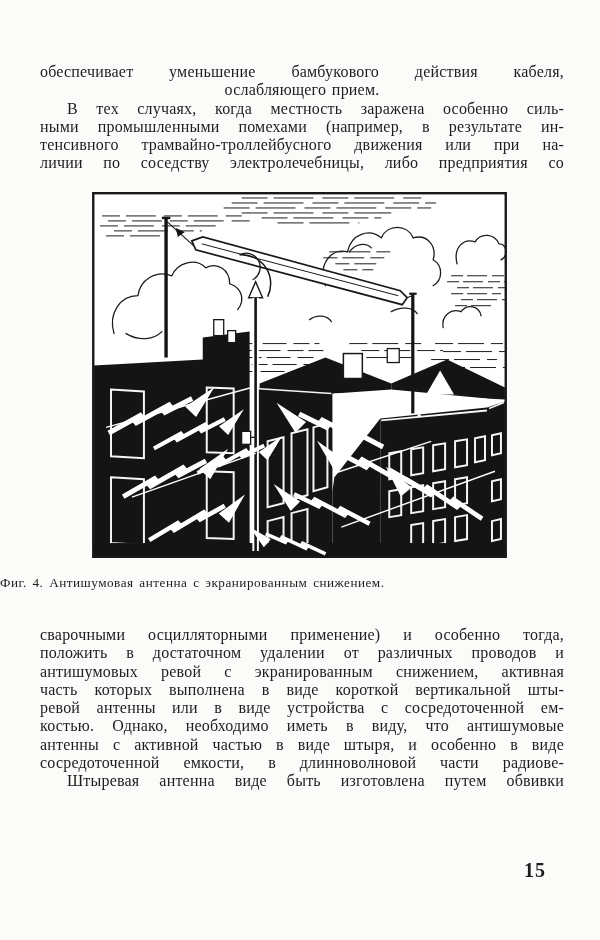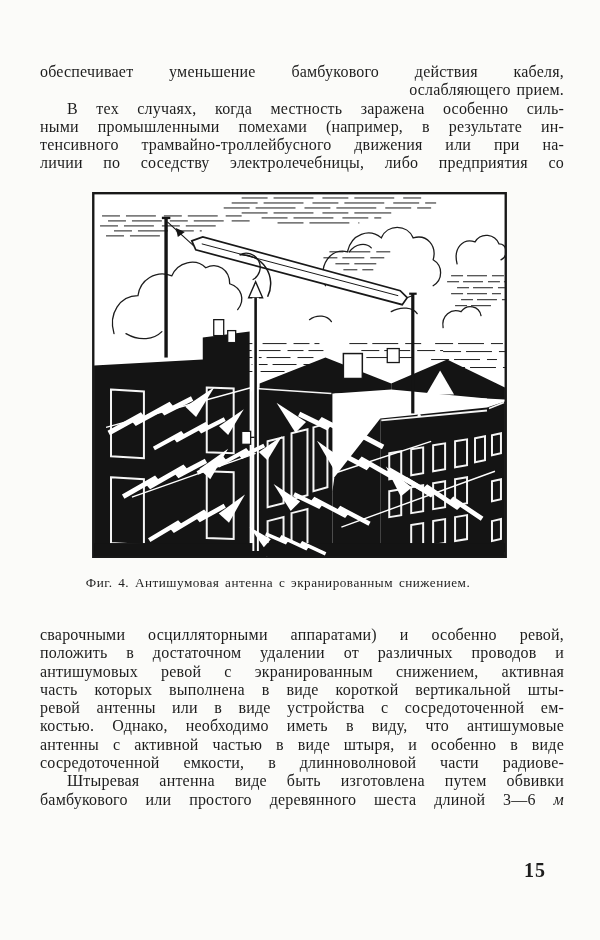--- a/index.html
+++ b/index.html
@@ -14,30 +14,30 @@
   .page{position:absolute;inset:0;}
   .textblock{
     position:absolute;left:40px;width:524px;
     font-size:16px;line-height:18.3px;
     letter-spacing:0.2px;word-spacing:1.5px;
   }
   .tb-top{top:63px;}
   .tb-bottom{top:626px;}
   .line{display:block;}
   .j{text-align:justify;text-align-last:justify;}
-  .end{text-align:right;}
+  .end{text-align:center;}
   .ind{text-indent:27px;}
   .em{font-style:italic;}
   .figure-wrap{
     position:absolute;left:91px;top:192px;width:417px;height:366px;
   }
   .figure-wrap svg{display:block;width:100%;height:100%;}
   .caption{
     position:absolute;left:0;top:575px;width:556px;
-    text-align:center;font-size:13.2px;letter-spacing:0.5px;word-spacing:2px;
+    text-align:left;font-size:13.2px;letter-spacing:0.5px;word-spacing:2px;
   }
   .pagenum{
     position:absolute;top:859px;right:54px;
     font-size:20px;font-weight:700;letter-spacing:1px;
   }
 </style>
 </head>
 <body>
 
 <div class="page">
@@ -191,30 +191,26 @@
         <use href="#bolt" transform="translate(282,306) scale(-1,1) rotate(-8) scale(0.9)"></use>
         <use href="#bolt" transform="translate(398,300) scale(-1,1) rotate(-14) scale(0.95)"></use>
         <use href="#bolt" transform="translate(236,342) scale(-1,1) rotate(-5) scale(0.7)"></use>
       </g>
     </svg>
   </div>
 
   <div class="caption">Фиг. 4. Антишумовая антенна с экранированным снижением.</div>
 
   <div class="textblock tb-bottom">
-    <span class="line j">сварочными осцилляторными аппаратами) и особенно ревой,</span>
+    <span class="line j">сварочными осцилляторными применение) и особенно тогда,</span>
     <span class="line j">положить в достаточном удалении от различных проводов и</span>
     <span class="line j">антишумовых ревой с экранированным снижением, активная</span>
     <span class="line j">часть которых выполнена в виде короткой вертикальной шты-</span>
     <span class="line j">ревой антенны или в виде устройства с сосредоточенной ем-</span>
     <span class="line j">костью. Однако, необходимо иметь в виду, что антишумовые</span>
     <span class="line j">антенны с активной частью в виде штыря, и особенно в виде</span>
     <span class="line j">сосредоточенной емкости, в длинноволновой части радиове-</span>
     <span class="line j ind">Штыревая антенна виде быть изготовлена путем обвивки</span>
-    <span class="line j">
-      <span>бамбукового или простого деревянного шеста длиной 3—6</span>
-      <span class="em">м</span>
-    </span>
   </div>
 
   <div class="pagenum">15</div>
 
 </div>
 
 </body></html>

